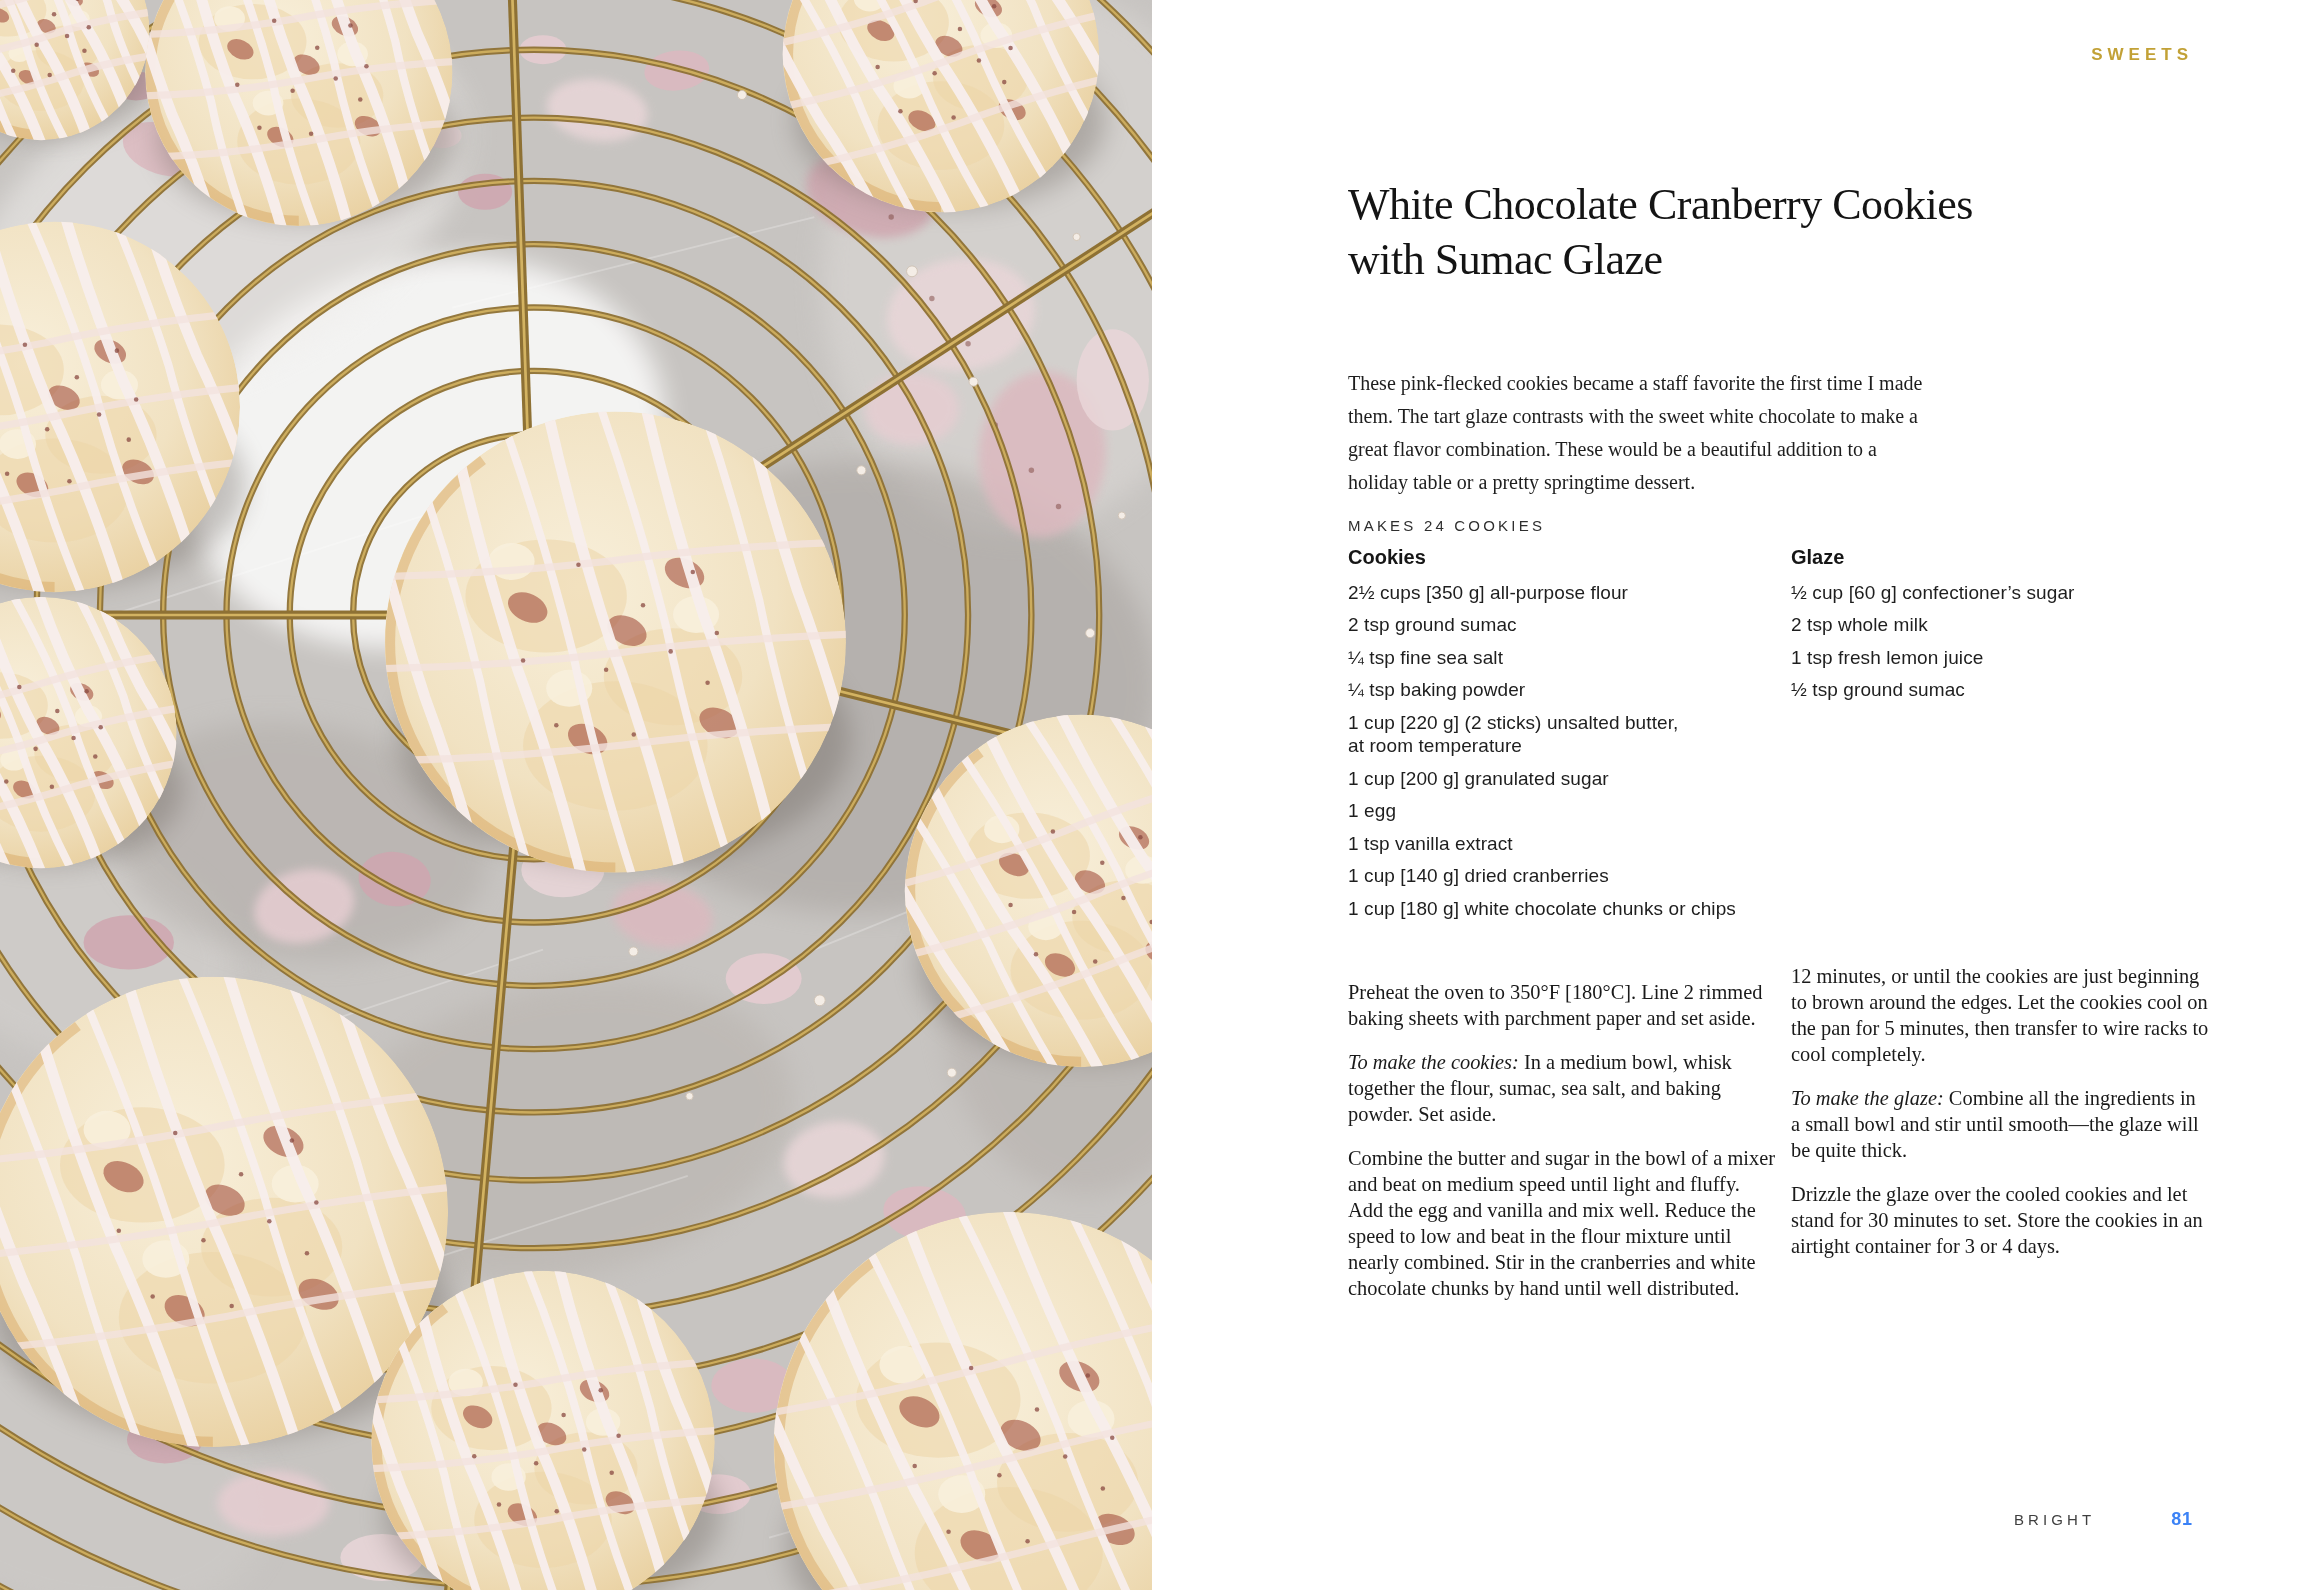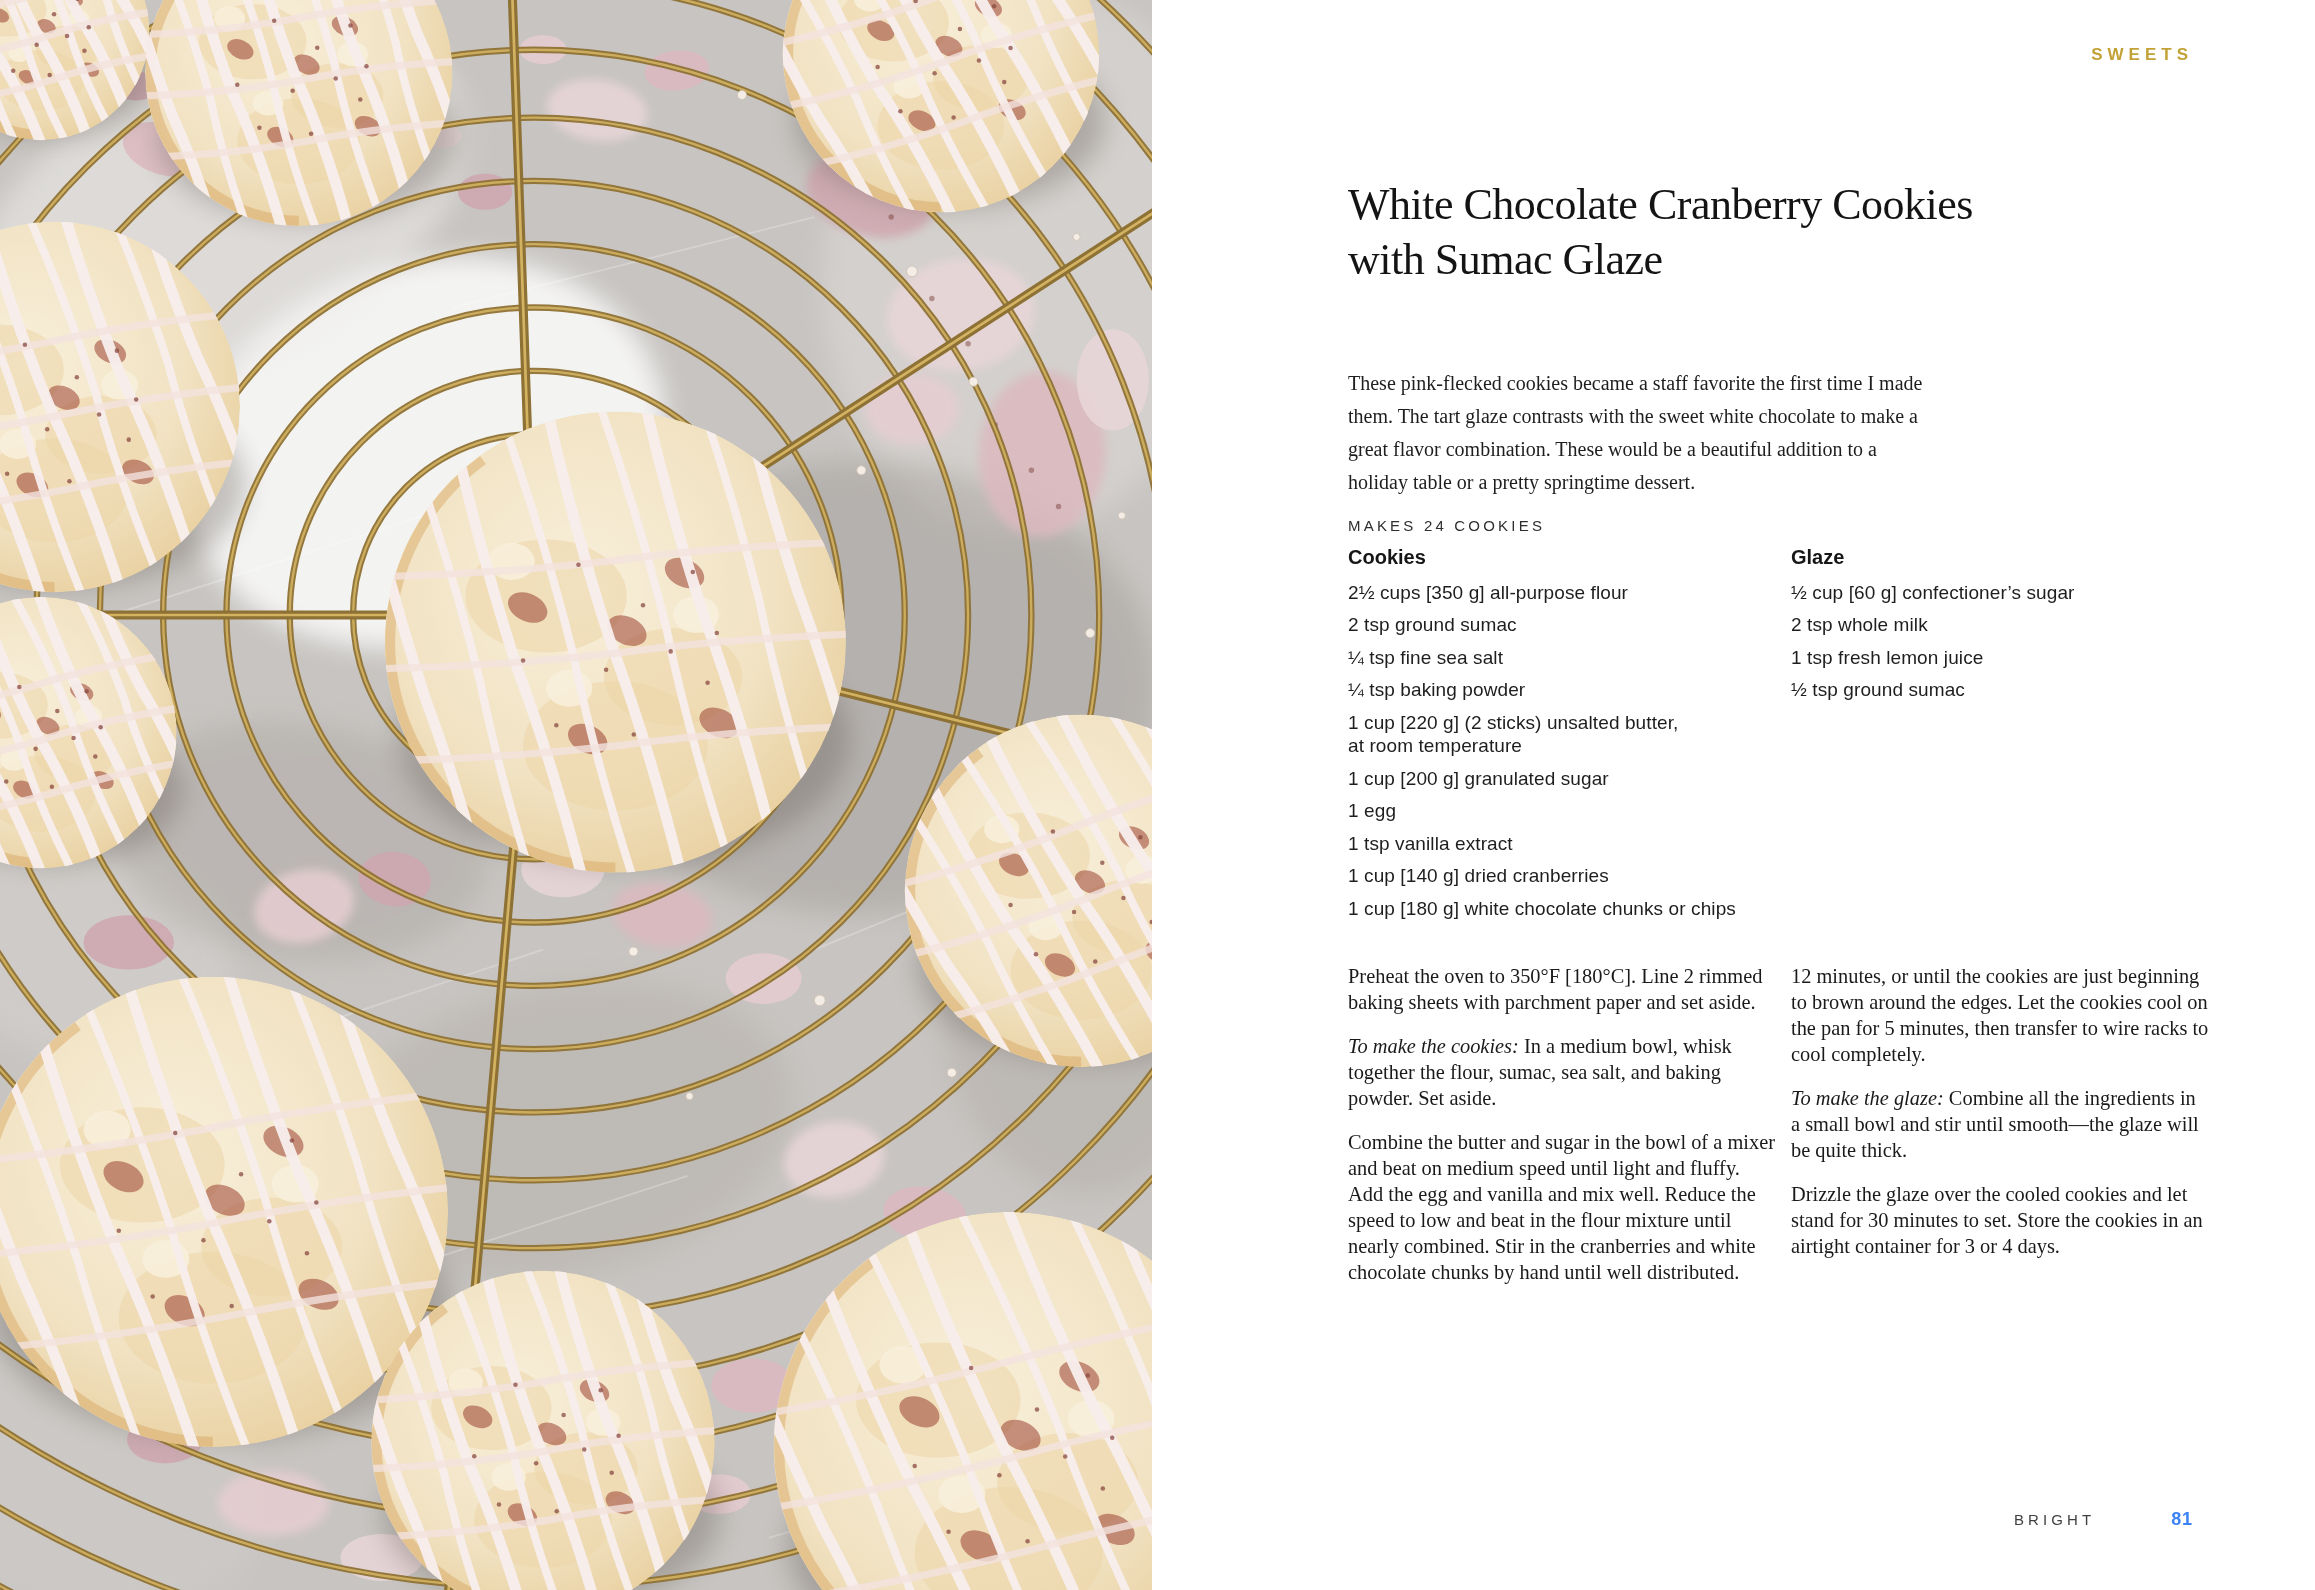--- a/index.html
+++ b/index.html
@@ -19,21 +19,21 @@
   .makes{position:absolute;left:1348px;top:517px;
     font-family:"Liberation Sans",sans-serif;font-size:15px;letter-spacing:3.2px;color:#2e2e2e;text-align:right;}
   .ing-col{position:absolute;top:546px;font-family:"Liberation Sans",sans-serif;}
   .ing-col.left{left:1348px;width:436px;}
   .ing-col.right{left:1791px;width:400px;}
   .ing-header{font-weight:bold;font-size:20px;color:#161616;margin:0 0 11.8px 0;}
   .ing-list{list-style:none;margin:0;padding:0;}
   .ing-item{font-size:19px;line-height:23.5px;margin:0 0 9px 0;color:#1e1e1e;
     letter-spacing:0.1px;white-space:pre-line;}
   .instr-col{position:absolute;top:963px;}
-  .instr-col.left{left:1348px;width:427px;}
+  .instr-col.left{left:1348px;width:427px;margin-top:16px;}
   .instr-col.right{left:1791px;width:418px;}
   .instr{margin:0 0 18px 0;font-size:20.4px;line-height:26px;color:#1a1a1a;}
   .instr i{font-style:italic;}
   .footer{position:absolute;top:1509px;right:123px;display:flex;align-items:baseline;gap:76px;
     font-family:"Liberation Sans",sans-serif;}
   .footer .chapter{font-size:15px;letter-spacing:4.1px;color:#3f3f3f;}
   .footer .pagenum{font-size:18px;font-weight:bold;letter-spacing:0.9px;color:#3b82f6;}
 </style>
 </head>
 <body>

